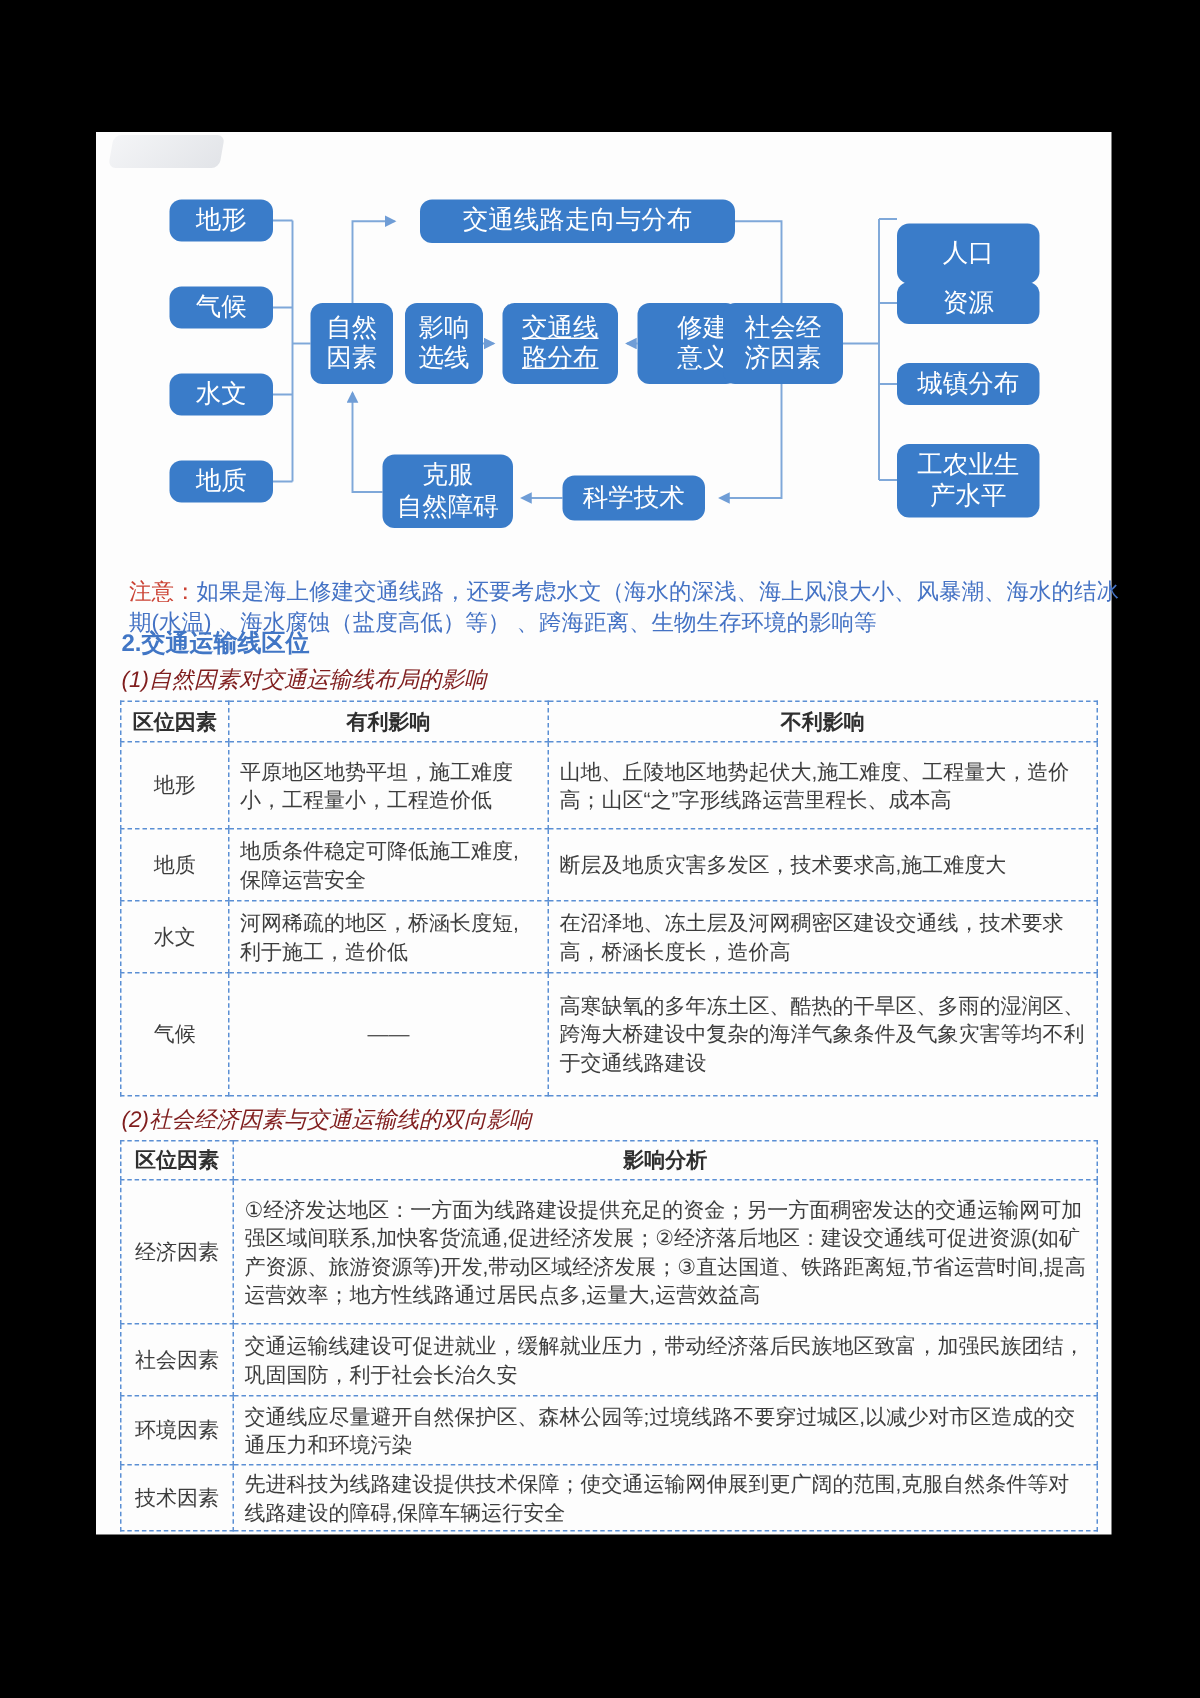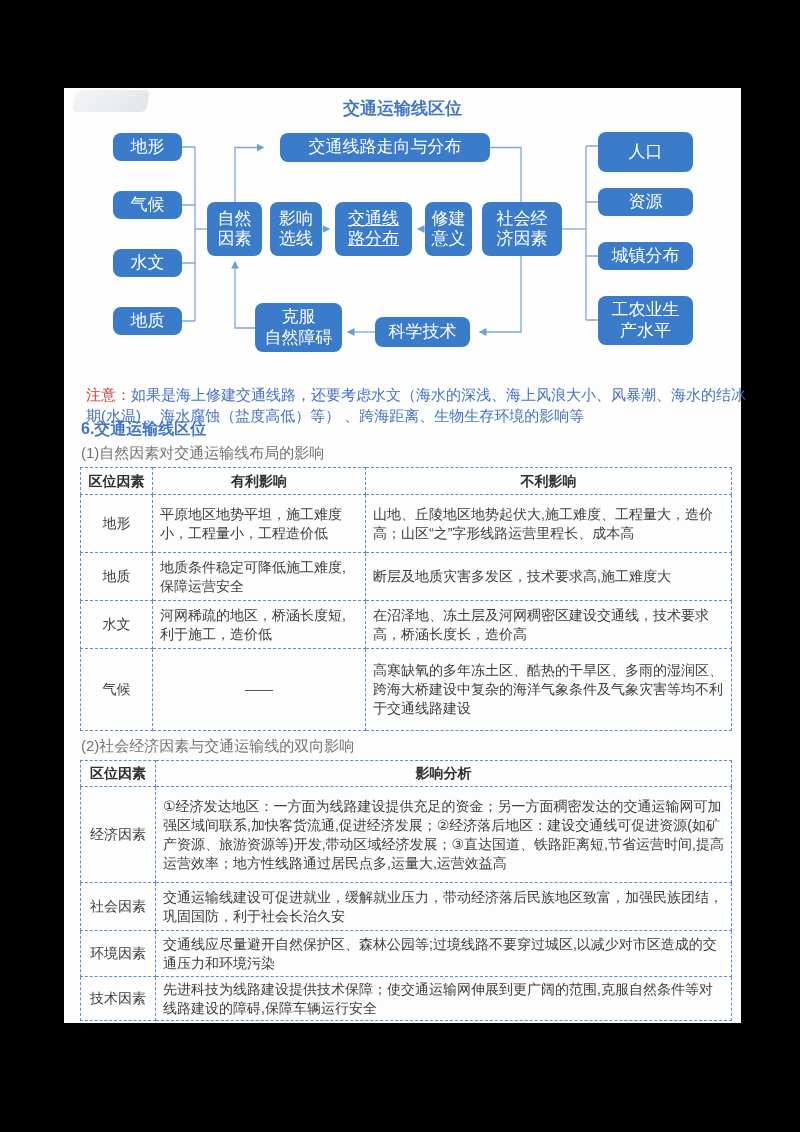--- a/index.html
+++ b/index.html
@@ -19,55 +19,54 @@
     display:flex;align-items:center;justify-content:center;text-align:center;
     font-size:17px;font-weight:500;line-height:1.2;white-space:pre-line;}
   .b-dixing   {left:49px; top:5px;  width:69px; height:28px;}
   .b-qihou    {left:49px; top:63px; width:69px; height:28px;}
   .b-shuiwen  {left:49px; top:121px;width:69px; height:28px;}
   .b-dizhi    {left:49px; top:179px;width:69px; height:28px;}
   .b-top      {left:204px;top:5px;  width:210px;height:29px;margin-left:12px;}
   .b-ziran    {left:143px;top:74px; width:55px; height:54px;}
   .b-yingxiang{left:206px;top:74px; width:52px; height:54px;}
   .b-fenbu    {left:271px;top:74px; width:77px; height:54px;text-decoration:underline;}
-  .b-xiujian  {left:361px;top:74px; width:47px; height:54px;}
+  .b-xiujian  {left:361px;top:74px; width:47px; height:54px;padding-left:20px;}
   .b-shehui   {left:418px;top:74px; width:80px; height:54px;}
   .b-kefu     {left:191px;top:175px;width:87px; height:49px;}
   .b-kexue    {left:311px;top:189px;width:95px; height:30px;text-align:center;}
-  .b-renkou   {left:534px;top:4px;  width:95px; height:40px;}
+  .b-renkou   {left:534px;top:21px;  width:95px; height:40px;}
   .b-ziyuan   {left:534px;top:60px; width:95px; height:28px;}
   .b-chengzhen{left:534px;top:114px;width:95px; height:28px;}
   .b-gongnong {left:534px;top:168px;width:95px; height:49px;}
   
   .note{position:absolute;top:280px;left:6px;width:666px;margin:16px;
     font-size:15px;line-height:21px;color:#4472c4;}
   .note-label{color:#cb4335;}
   .h2{position:absolute;top:331px;left:17px;font-size:16px;font-weight:600;color:#4176c5;}
-  .sub{position:absolute;left:17px;font-size:15px;color:#737373;}
+  .sub{position:absolute;left:17px;font-size:15px;color:#7f1d1d;font-style:italic;}
   .sub1{top:356px;}
   .sub2{top:649px;}
   
   .tbl{position:absolute;left:16px;width:652px;border-collapse:collapse;table-layout:fixed;
     font-size:14px;color:#3d3d3d;}
   .t1{top:379px;}
   .t2{top:672px;}
   .tbl th,.tbl td{border:1px dashed #5b8fd4;padding:2px 7px;line-height:19px;vertical-align:middle;}
   .tbl th{font-weight:600;color:#2f2f2f;}
   .tbl td.lab{text-align:center;}
   .tbl td.center{text-align:center;color:#555;}
   .t1 .c1{width:72px;}  .t1 .c2{width:213px;} 
   .t2 .c1{width:75px;}
 </style>
 </head>
 <body>
 
 <div class="paper">
   <div class="smudge"></div>
 
-  <div class="doc-title">交通运输线区位</div>
 
   <div class="diagram">
     <svg class="wires" viewBox="0 0 677 235">
       <defs>
         <marker id="arw" markerWidth="7" markerHeight="7" refX="5" refY="3" orient="auto">
           <path d="M0,0 L6,3 L0,6 Z" fill="#6f9dd6"></path>
         </marker>
       </defs>
       <g stroke="#7fa8d9" stroke-width="1.3" fill="none">
         <path d="M118 19 H131 M118 77 H131 M118 135 H131 M118 193 H131"></path>
@@ -105,21 +104,21 @@
     <div class="dbox b-kexue">科学技术</div>
     <div class="dbox b-renkou">人口</div>
     <div class="dbox b-ziyuan">资源</div>
     <div class="dbox b-chengzhen">城镇分布</div>
     <div class="dbox b-gongnong">工农业生
 产水平</div>
   </div>
 
   <p class="note"><span class="note-label">注意：</span><span>如果是海上修建交通线路，还要考虑水文（海水的深浅、海上风浪大小、风暴潮、海水的结冰期(水温) 、海水腐蚀（盐度高低）等） 、跨海距离、生物生存环境的影响等</span></p>
 
-  <div class="h2">6.交通运输线区位</div>
+  <div class="h2">2.交通运输线区位</div>
   <div class="sub sub1">(1)自然因素对交通运输线布局的影响</div>
 
   <table class="tbl t1">
     <colgroup>
         <col class="c1">
         <col class="c2">
         <col class="c3">
       </colgroup>
     <tbody>
       <tr style="height:27px">

